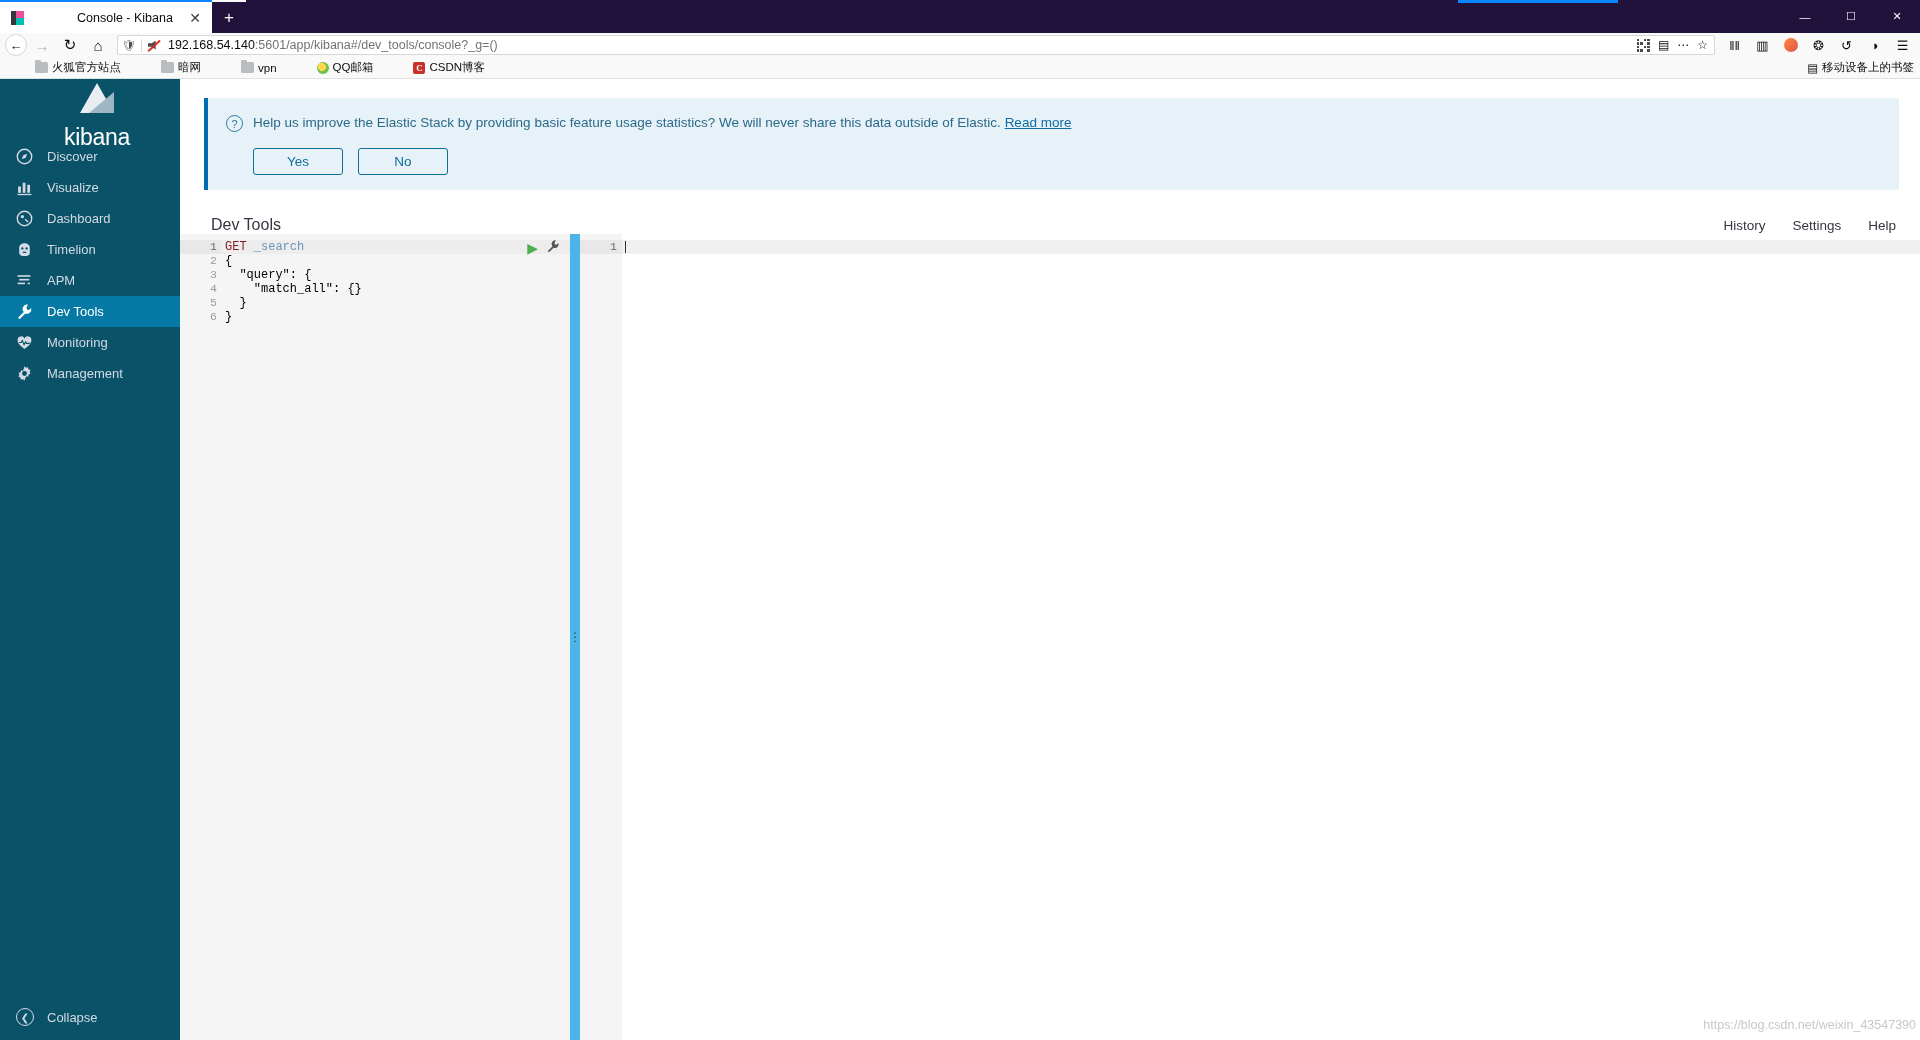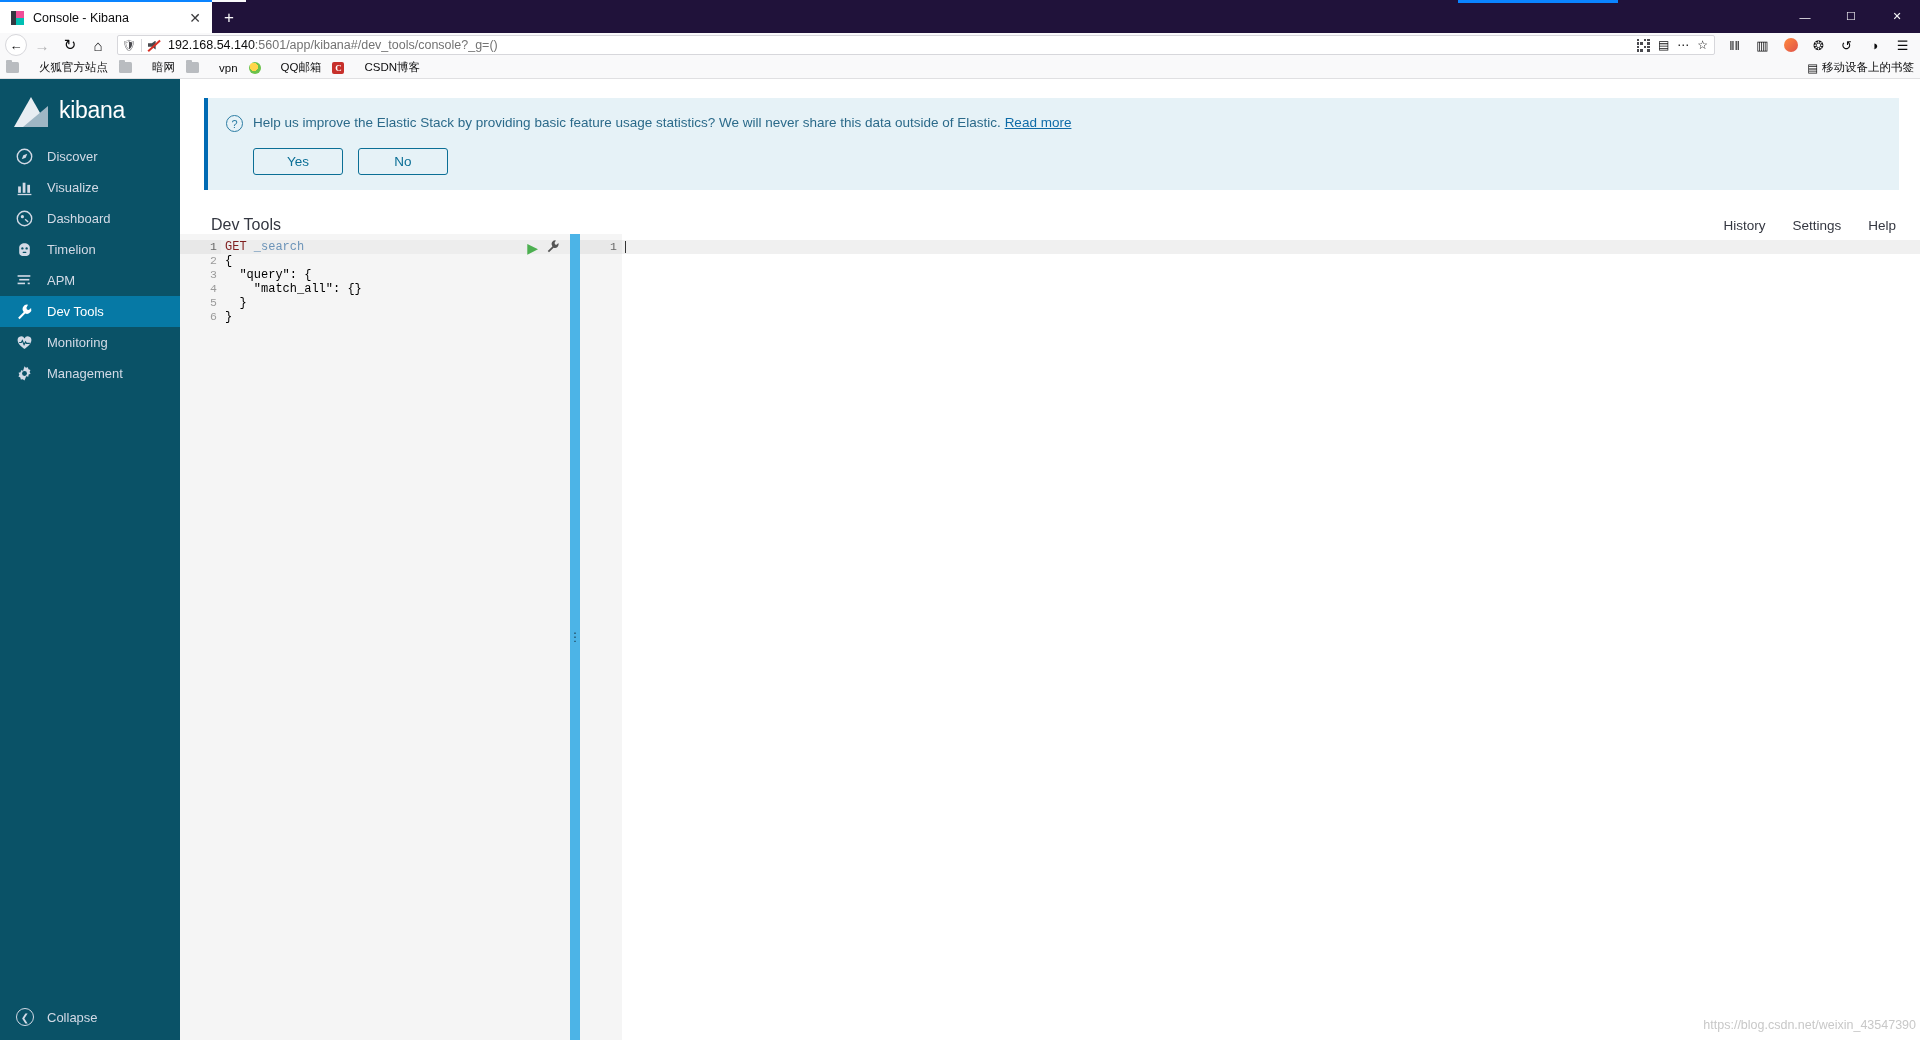--- a/index.html
+++ b/index.html
@@ -23,21 +23,21 @@
     position: relative; width: 212px; height: 33px; background: #fff;
     display: flex; align-items: center; padding: 0 8px 0 10px;
     border-top: 2px solid #0a84ff; gap: 7px;
   }
   .fx-favicon { width: 16px; height: 16px; position: relative; flex: 0 0 16px; }
   .fx-favicon .k1 { position: absolute; left: 1px; top: 1px; width: 6px; height: 14px; background: #343741; }
   .fx-favicon .k2 { position: absolute; left: 6px; top: 1px; width: 8px; height: 7px; background: #f04e98; }
   .fx-favicon .k3 { position: absolute; left: 6px; top: 8px; width: 8px; height: 7px; background: #00bfb3; }
   .fx-tab-title {
     font-size: 12.5px; color: #0c0c0d; white-space: nowrap; overflow: hidden;
-    text-overflow: ellipsis; flex: 1;
+    text-overflow: ellipsis; flex: 1; margin-left: 44px;
   }
   .fx-tab-close {
     width: 18px; height: 18px; display: flex; align-items: center;
     justify-content: center; font-size: 14px; color: #3a3a3c; flex: 0 0 18px;
   }
   .fx-newtab {
     width: 34px; height: 31px; display: flex; align-items: center;
     justify-content: center; font-size: 17px; color: #f9f9fa;
     background: #20123a; margin-bottom: 0;
   }
@@ -90,21 +90,21 @@
   .fx-qr i:nth-child(2), .fx-qr i:nth-child(7), .fx-qr i:nth-child(10), .fx-qr i:nth-child(15) { background: transparent; }
   .fx-toolbar-right { display: flex; align-items: center; gap: 1px; padding-right: 4px; }
   .fx-tbtn { width: 27px; height: 22px; display:flex; align-items:center; justify-content:center; font-size: 13px; color: #0c0c0d; }
   .fx-avatar { width: 14px; height: 14px; border-radius: 50%; background: linear-gradient(135deg,#ff8a3d,#e0524b); }
 
   .fx-bookmarks {
     position: absolute; top: 57px; left: 0; width: 1920px; height: 22px;
     background: #f9f9fa; display: flex; align-items: center;
     border-bottom: 1px solid #e0e0e2; padding-left: 6px; gap: 11px;
   }
-  .fx-bm { display: flex; align-items: center; gap: 20px; font-size: 11.5px; color: #0c0c0d; white-space: nowrap; }
+  .fx-bm { display: flex; align-items: center; gap: 4px; font-size: 11.5px; color: #0c0c0d; white-space: nowrap; margin-left: 29px; }
   .fx-bm-folder {
     width: 13px; height: 11px; background: #b9bcc0; border-radius: 1.5px;
     position: relative; flex: 0 0 13px;
   }
   .fx-bm-folder::before {
     content: ''; position: absolute; left: 0; top: -2px; width: 6px; height: 3px;
     background: #b9bcc0; border-radius: 1px 1px 0 0;
   }
   .fx-bm-icon { width: 12px; height: 12px; border-radius: 2px; flex: 0 0 12px; }
   .fx-bm-icon.qq { border-radius: 50%; background: radial-gradient(circle at 40% 40%, #ffd54a 0 40%, #6cc24a 41% 100%); }
@@ -118,21 +118,21 @@
   .kb-root {
     position: absolute; top: 79px; left: 0; width: 1920px; height: 961px;
     background: #fff; display: flex;
   }
 
   .kb-sidebar {
     width: 180px; flex: 0 0 180px; background: #0a5267; position: relative;
     display: flex; flex-direction: column;
   }
   .kb-logo {
-    height: 62px; display: flex; align-items: center; gap: 11px; padding-left: 14px;
+    height: 62px; display: flex; align-items: center; gap: 11px; padding-left: 14px; flex-direction: column;
   }
   .kb-logo-mark { width: 34px; height: 34px; position: relative; flex:0 0 34px;}
   .kb-logo-mark .m1 {
     position: absolute; left: 0; bottom: 0; width: 0; height: 0;
     border-left: 17px solid transparent; border-right: 17px solid transparent;
     border-bottom: 30px solid #e8edf2;
   }
   .kb-logo-mark .m2 {
     position: absolute; left: 9px; bottom: 0; width: 25px; height: 21px;
     background: #9fb6c4; clip-path: polygon(0 100%, 100% 0, 100% 100%);

